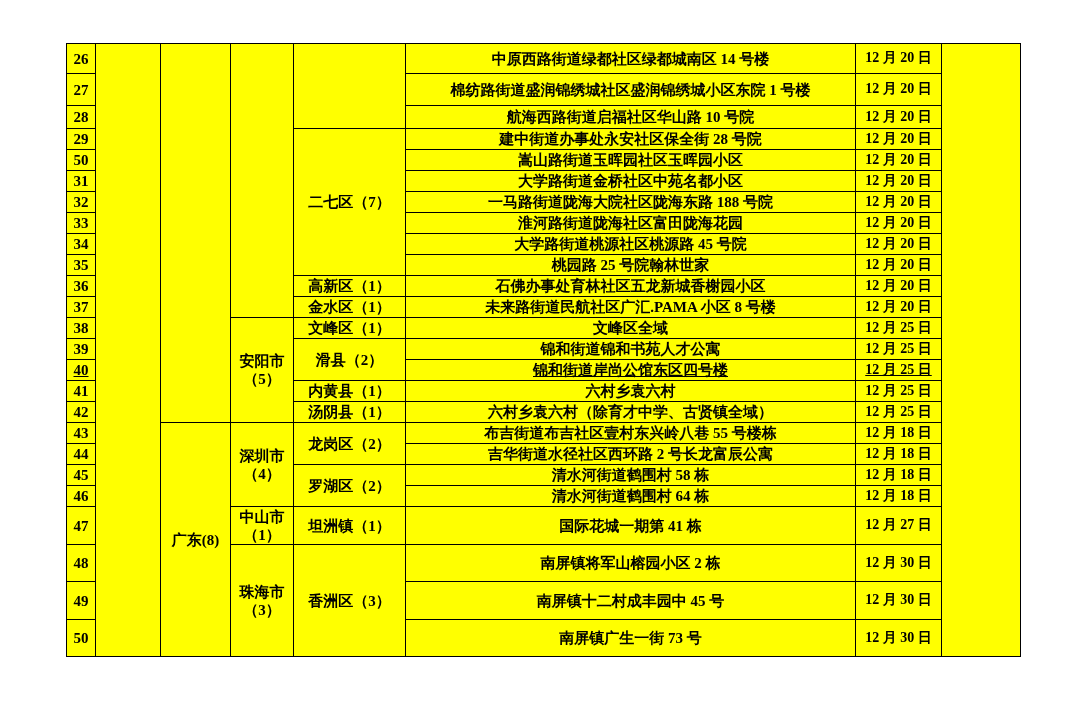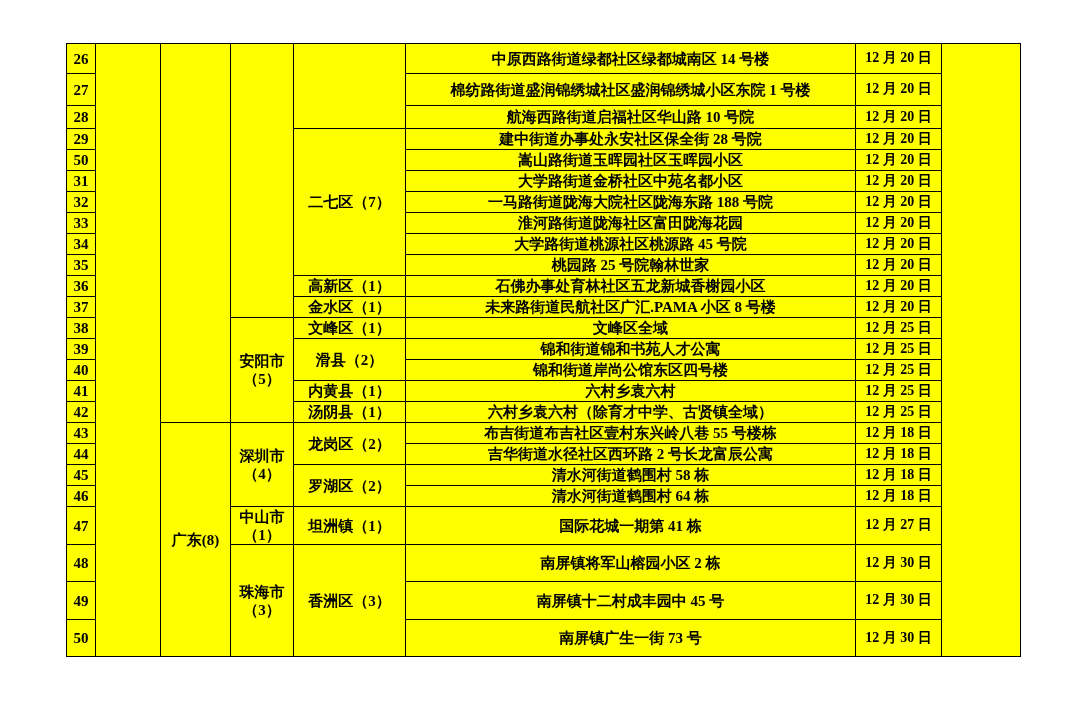--- a/index.html
+++ b/index.html
@@ -120,21 +120,21 @@
         <td rowspan="1" class="dist">文峰区（1）</td>
         <td class="addr">文峰区全域</td>
         <td class="date">12 月 25 日</td>
       </tr>
       <tr style="height: 21px;">
         <td class="num">39</td>
         <td rowspan="2" class="dist">滑县（2）</td>
         <td class="addr">锦和街道锦和书苑人才公寓</td>
         <td class="date">12 月 25 日</td>
       </tr>
-      <tr style="height: 21px;">
+      <tr style="height: 21px; text-decoration: underline;">
         <td class="num">40</td>
         <td class="addr">锦和街道岸尚公馆东区四号楼</td>
         <td class="date">12 月 25 日</td>
       </tr>
       <tr style="height: 21px;">
         <td class="num">41</td>
         <td rowspan="1" class="dist">内黄县（1）</td>
         <td class="addr">六村乡袁六村</td>
         <td class="date">12 月 25 日</td>
       </tr>

